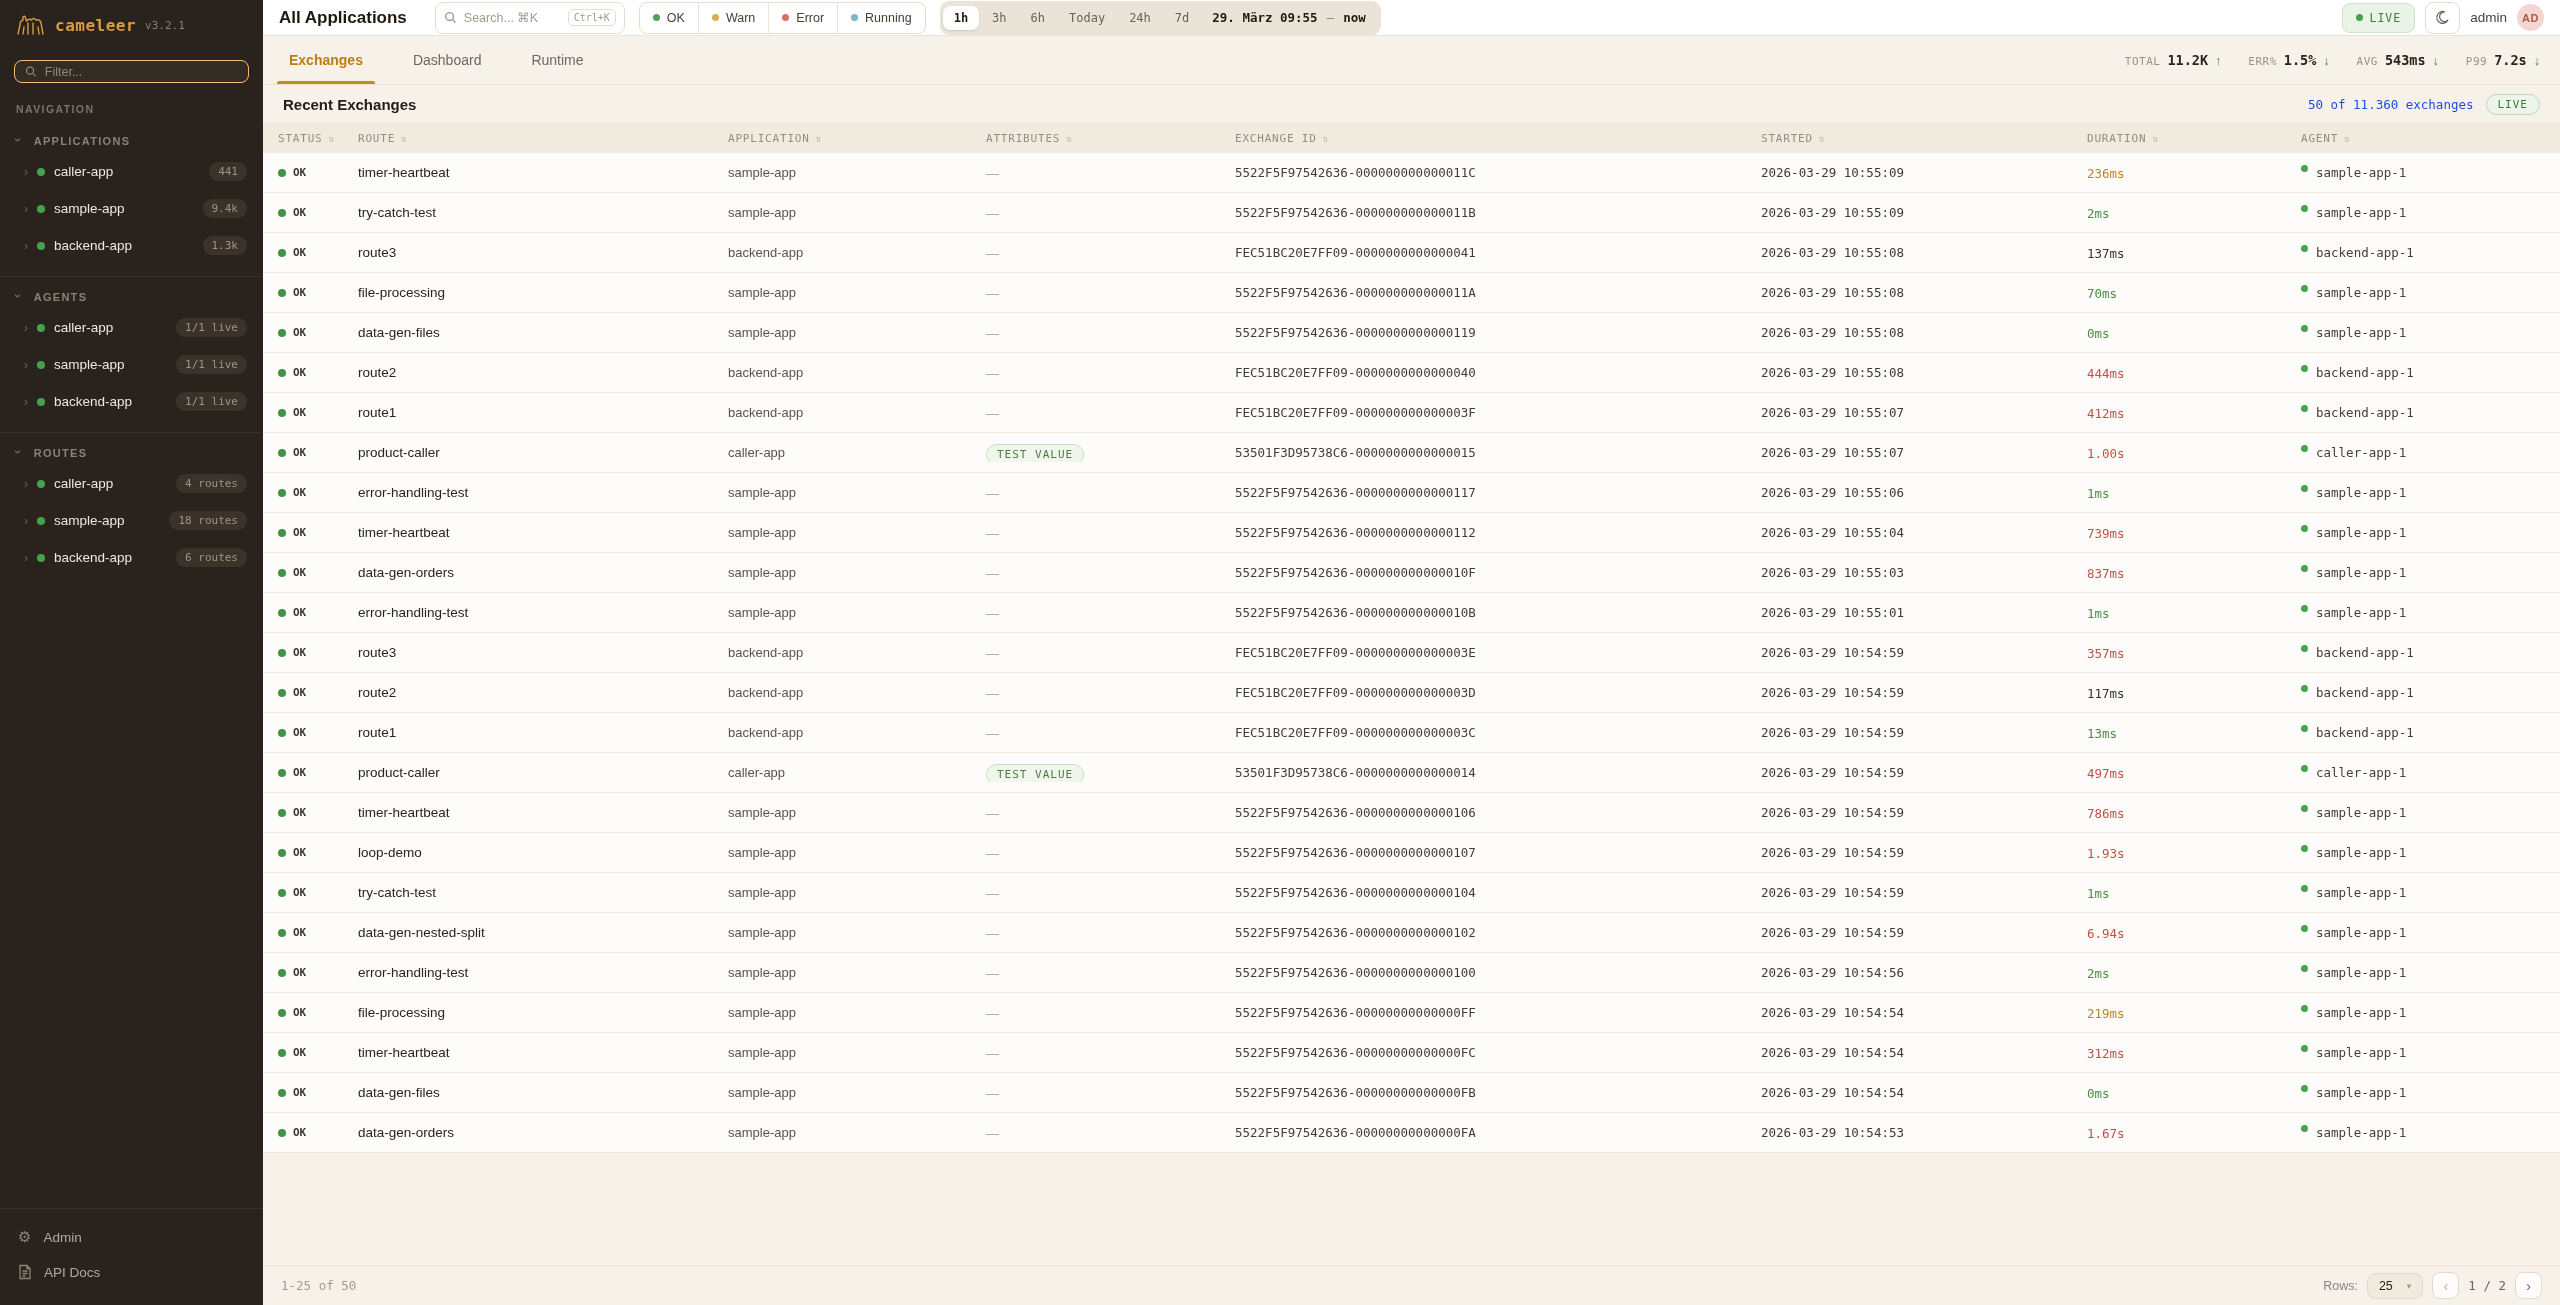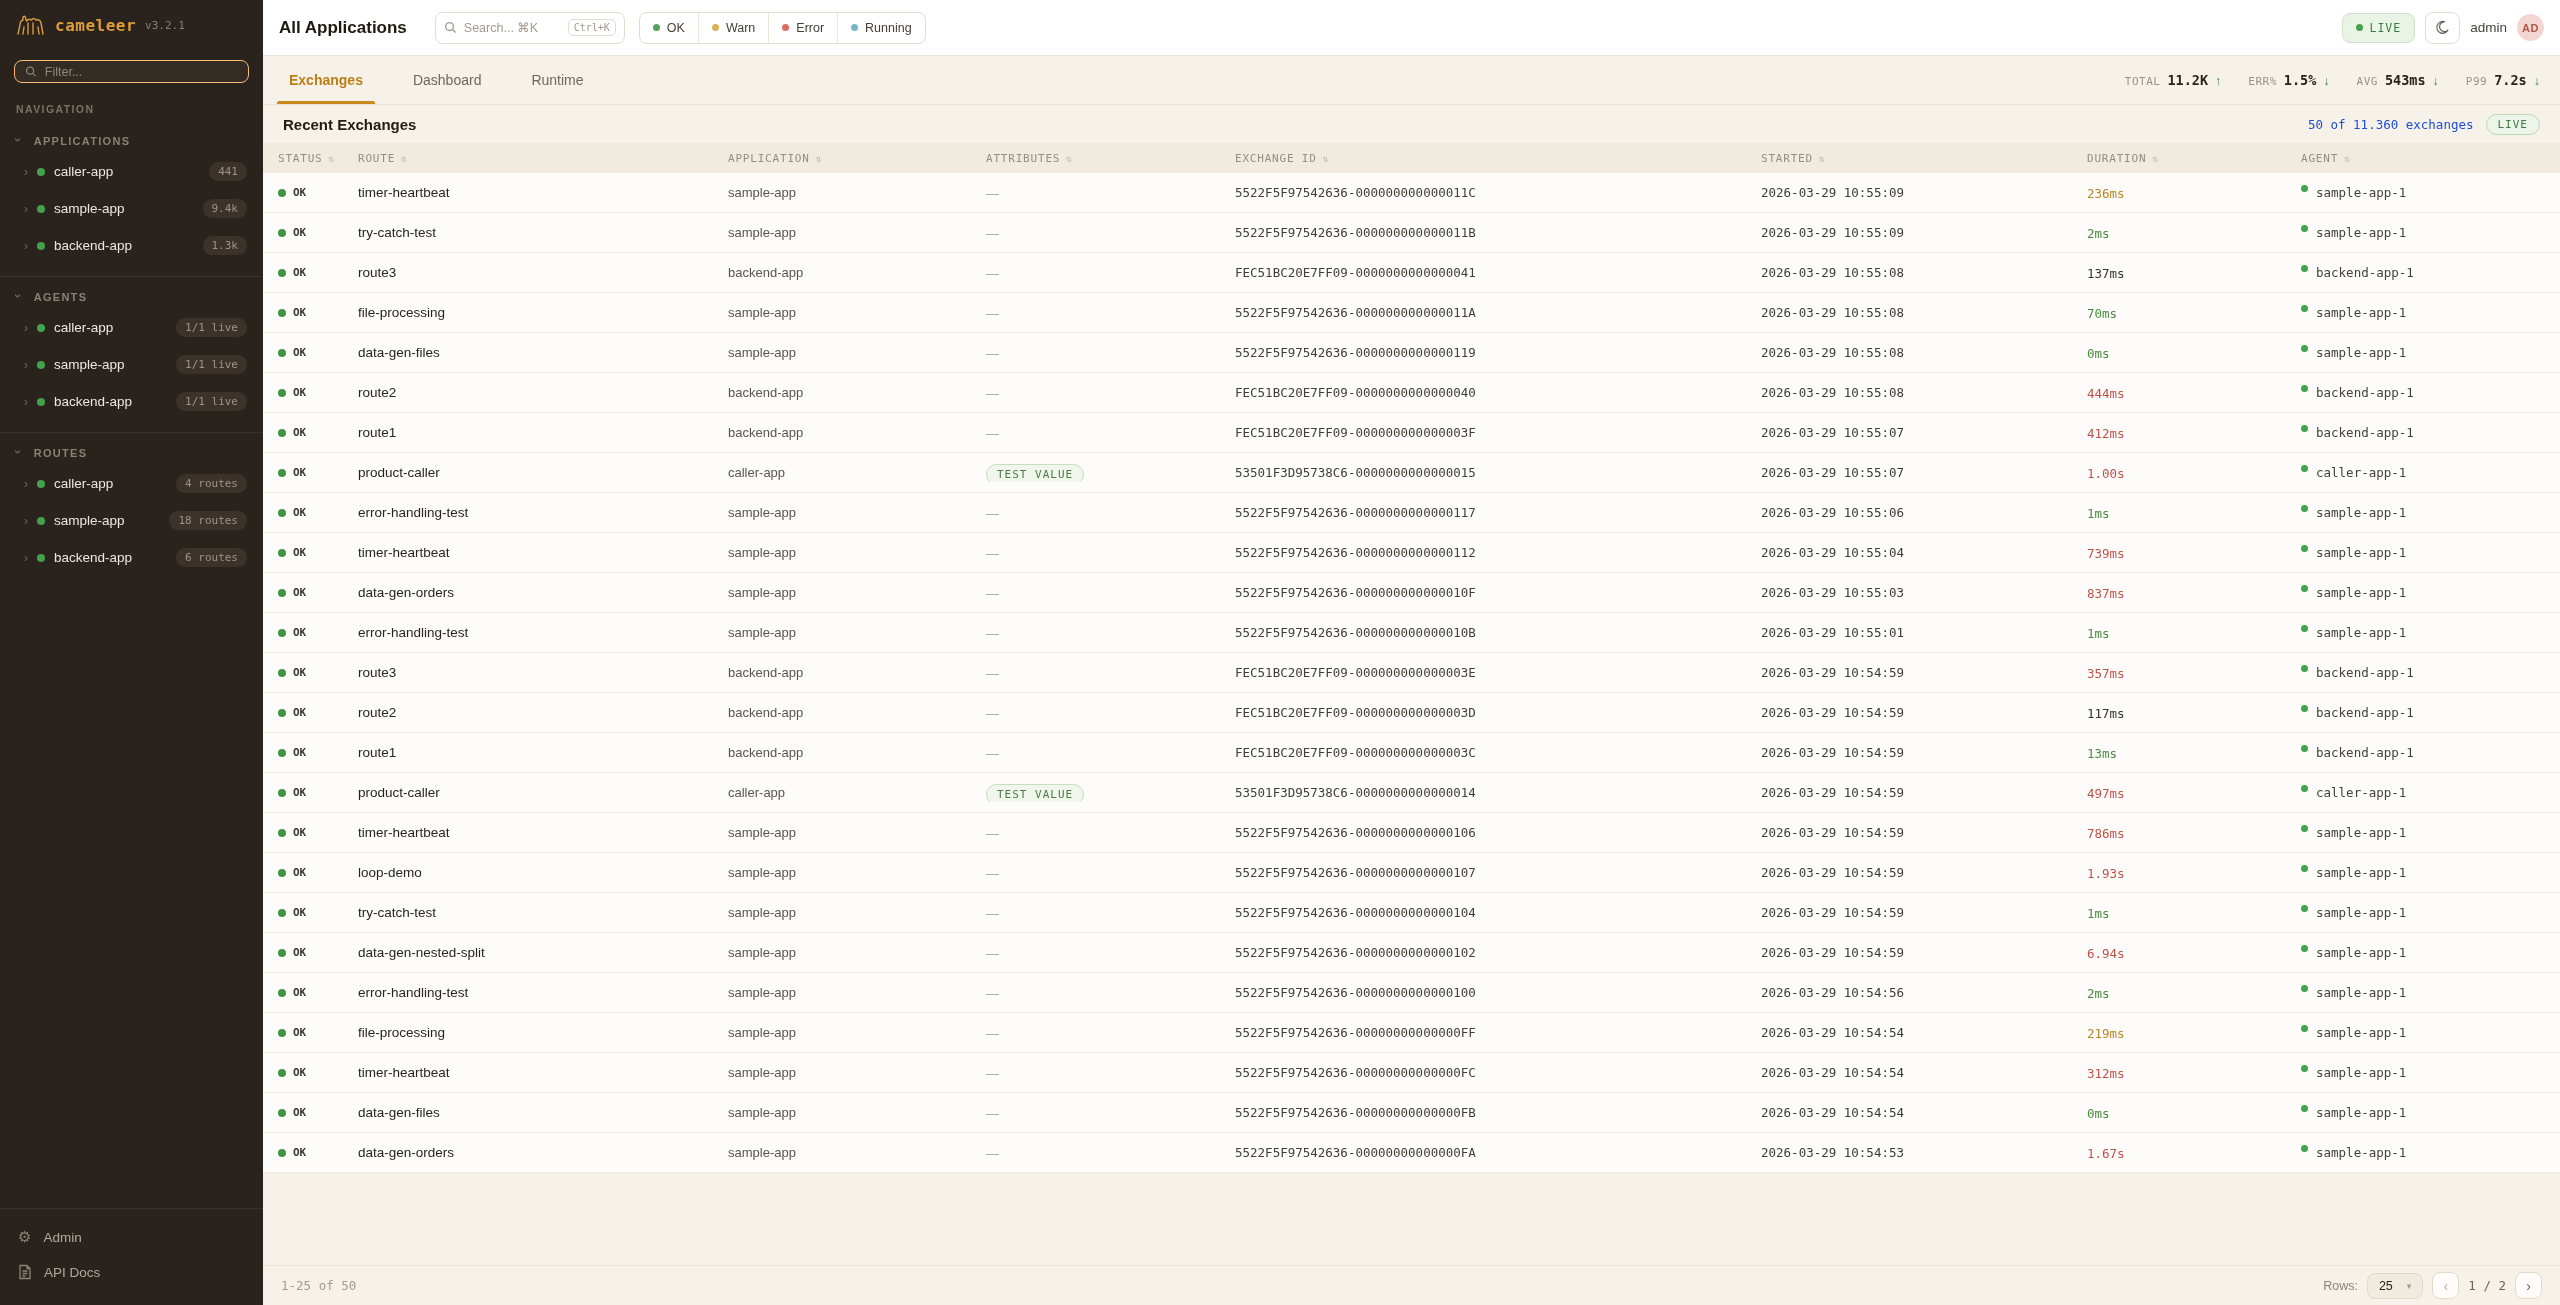--- a/index.html
+++ b/index.html
@@ -30,21 +30,21 @@
   .side-badge { margin-left:auto; background:#3b332a; color:#9d9486; font-family:"DejaVu Sans Mono",monospace; font-size:11px; padding:3px 9px; border-radius:9px; white-space:nowrap; }
   .side-footer { margin-top:auto; border-top:1px solid #3a3128; padding:10px 0 16px; }
   .side-foot-item { display:flex; align-items:center; gap:12px; padding:9px 18px; color:#b2a99c; font-size:13.5px; cursor:pointer; }
   .side-foot-item .gear { font-size:15px; color:#8d8478; }
   .doc-svg { width:14px; height:16px; }
 
   
   .main { flex:1; display:flex; flex-direction:column; min-width:0; }
 
   
-  .topbar { height:56px; background:#ffffff; border-bottom:1px solid #eae3d7; display:flex; align-items:center; padding:0 16px; gap:14px; flex:none; }
+  .topbar { height:36px; background:#ffffff; border-bottom:1px solid #eae3d7; display:flex; align-items:center; padding:0 16px; gap:14px; flex:none; }
   .tb-title { font-size:17px; font-weight:bold; color:#1f180f; margin-right:14px; white-space:nowrap; cursor:pointer; }
   .search { width:190px; height:32px; display:flex; align-items:center; gap:7px; border:1px solid #e4ddcf; border-radius:8px; padding:0 8px; background:#fff; }
   .search svg { width:13px; height:13px; flex:none; }
   .search input { border:none; outline:none; font-size:12.5px; color:#4a433a; width:100%; background:transparent; font-family:inherit; }
   .search input::placeholder { color:#a49b8d; }
   .kbd { border:1px solid #e4ddcf; border-radius:5px; font-family:"DejaVu Sans Mono",monospace; font-size:10px; color:#a49b8d; padding:2px 5px; white-space:nowrap; }
   .chips { display:flex; align-items:stretch; border:1px solid #e4ddcf; border-radius:8px; height:32px; overflow:hidden; background:#fff; }
   .chip { display:flex; align-items:center; gap:7px; padding:0 13px; font-size:12.5px; color:#453e34; cursor:pointer; }
   .chip + .chip { border-left:1px solid #ece5d9; }
   .chip .dot { width:7px; height:7px; }
@@ -276,20 +276,41 @@
           <span class="dot error"></span>
           <span>Error</span>
         </div>
 
         <div class="chip">
           <span class="dot running"></span>
           <span>Running</span>
         </div>
       </div>
 
+    <div class="timectl">
+      <span style="display:flex;gap:2px;">
+
+          <span class="trange active">1h</span>
+
+          <span class="trange idle">3h</span>
+
+          <span class="trange idle">6h</span>
+
+          <span class="trange idle">Today</span>
+
+          <span class="trange idle">24h</span>
+
+          <span class="trange idle">7d</span>
+        </span>
+      <span class="tdate">
+        <span>29. März 09:55</span>
+        <span class="sep">–</span>
+        <span>now</span>
+      </span>
+    </div>
 
     <div class="tb-right">
       <div class="live-btn">
         <span class="dot"></span>
         <span>LIVE</span>
       </div>
       <div class="moon-btn">
         <svg viewBox="0 0 16 16" fill="none" stroke="#6b6359" stroke-width="1.3">
           <path d="M10.5 2 A6.3 6.3 0 1 0 14 10.5 A5.2 5.2 0 1 1 10.5 2 Z"></path>
         </svg>

